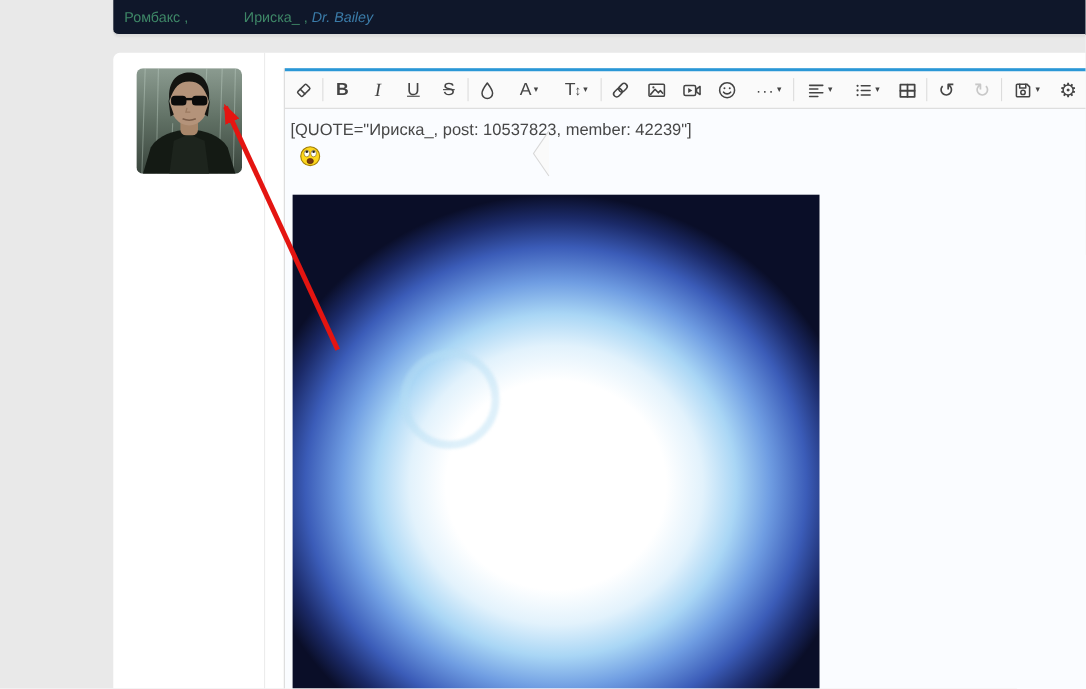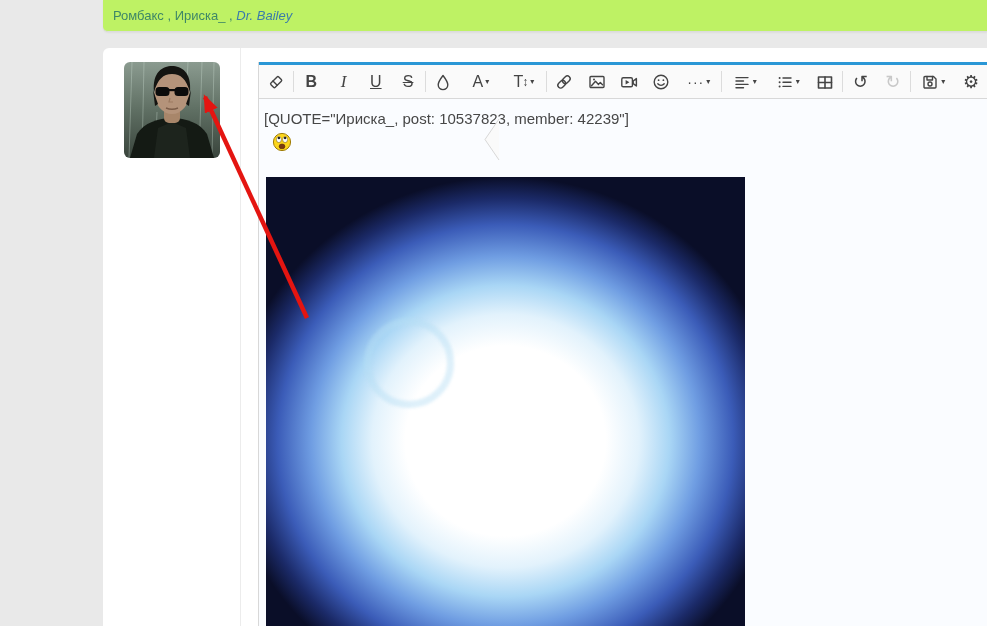--- a/index.html
+++ b/index.html
@@ -3,21 +3,21 @@
 <meta charset="utf-8">
 <style>
   html,body{margin:0;padding:0}
   body{
     width:987px;height:626px;overflow:hidden;position:relative;
     background:#e9e9e9;font-family:"Liberation Sans",sans-serif;
   }
   
   .topbar{
     position:absolute;left:103px;top:0;right:0;height:32px;
-    background:#bef264;border-bottom:1px solid #dcdcdc;border-radius:0 0 0 5px;
+    background:#0f172a;border-bottom:1px solid #dcdcdc;border-radius:0 0 0 5px;
     box-shadow:0 1px 2px rgba(0,0,0,.05);
     display:flex;align-items:center;padding-left:10px;font-size:13px;box-sizing:border-box;
   }
   .pname{cursor:pointer;text-decoration:none}
   .p-green{color:#3e8767}
   .p-blue{color:#3b7ca9}
   .p-sep{color:#3e8767;white-space:pre}
   
   .main{
     position:absolute;left:103px;top:48px;right:0;bottom:0;
@@ -76,21 +76,21 @@
   .chev{position:absolute;left:242px;top:70px;z-index:10}
   
   .arrow-overlay{position:absolute;left:0;top:0;z-index:50;pointer-events:none}
 </style>
 </head>
 <body>
 
 <div class="topbar">
   <span class="pname p-green" style="color: rgb(62, 135, 103);">Ромбакс</span>
     <span class="p-sep"> , </span>
-    <span class="pname p-green" style="color: rgb(62, 135, 103);">Ириска_</span>
+    <span class="pname p-green" style="color: rgb(62, 135, 103); margin-left: 47px;">Ириска_</span>
     <span class="p-sep"> , </span>
     <span class="pname p-blue" style="color: rgb(59, 124, 169); font-style: italic;">Dr. Bailey</span>
 </div>
 
 <div class="main">
   <div class="avatar-col">
     <svg class="avatar" viewBox="0 0 96 96" xmlns="http://www.w3.org/2000/svg">
       <defs>
         <linearGradient id="avbg" x1="0" y1="0" x2="0" y2="1">
           <stop offset="0" stop-color="#8b9b90"></stop>

